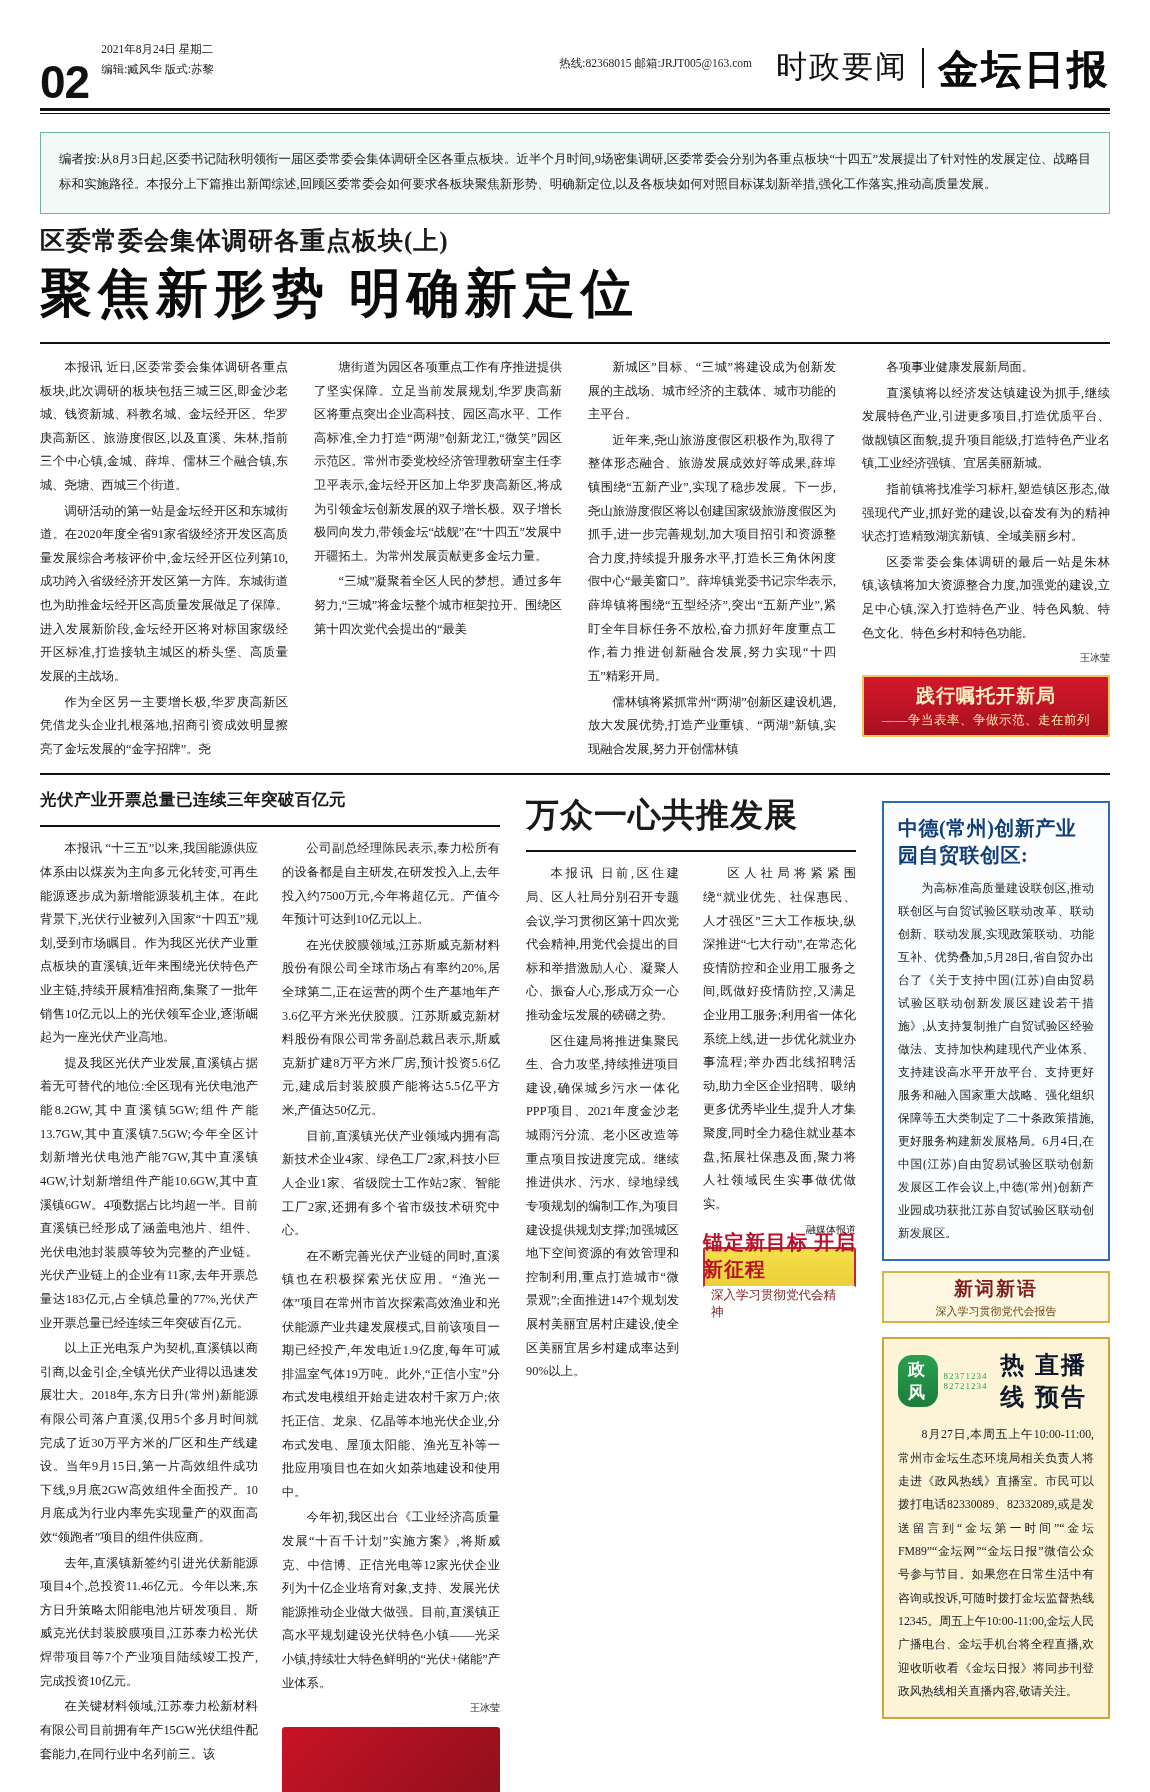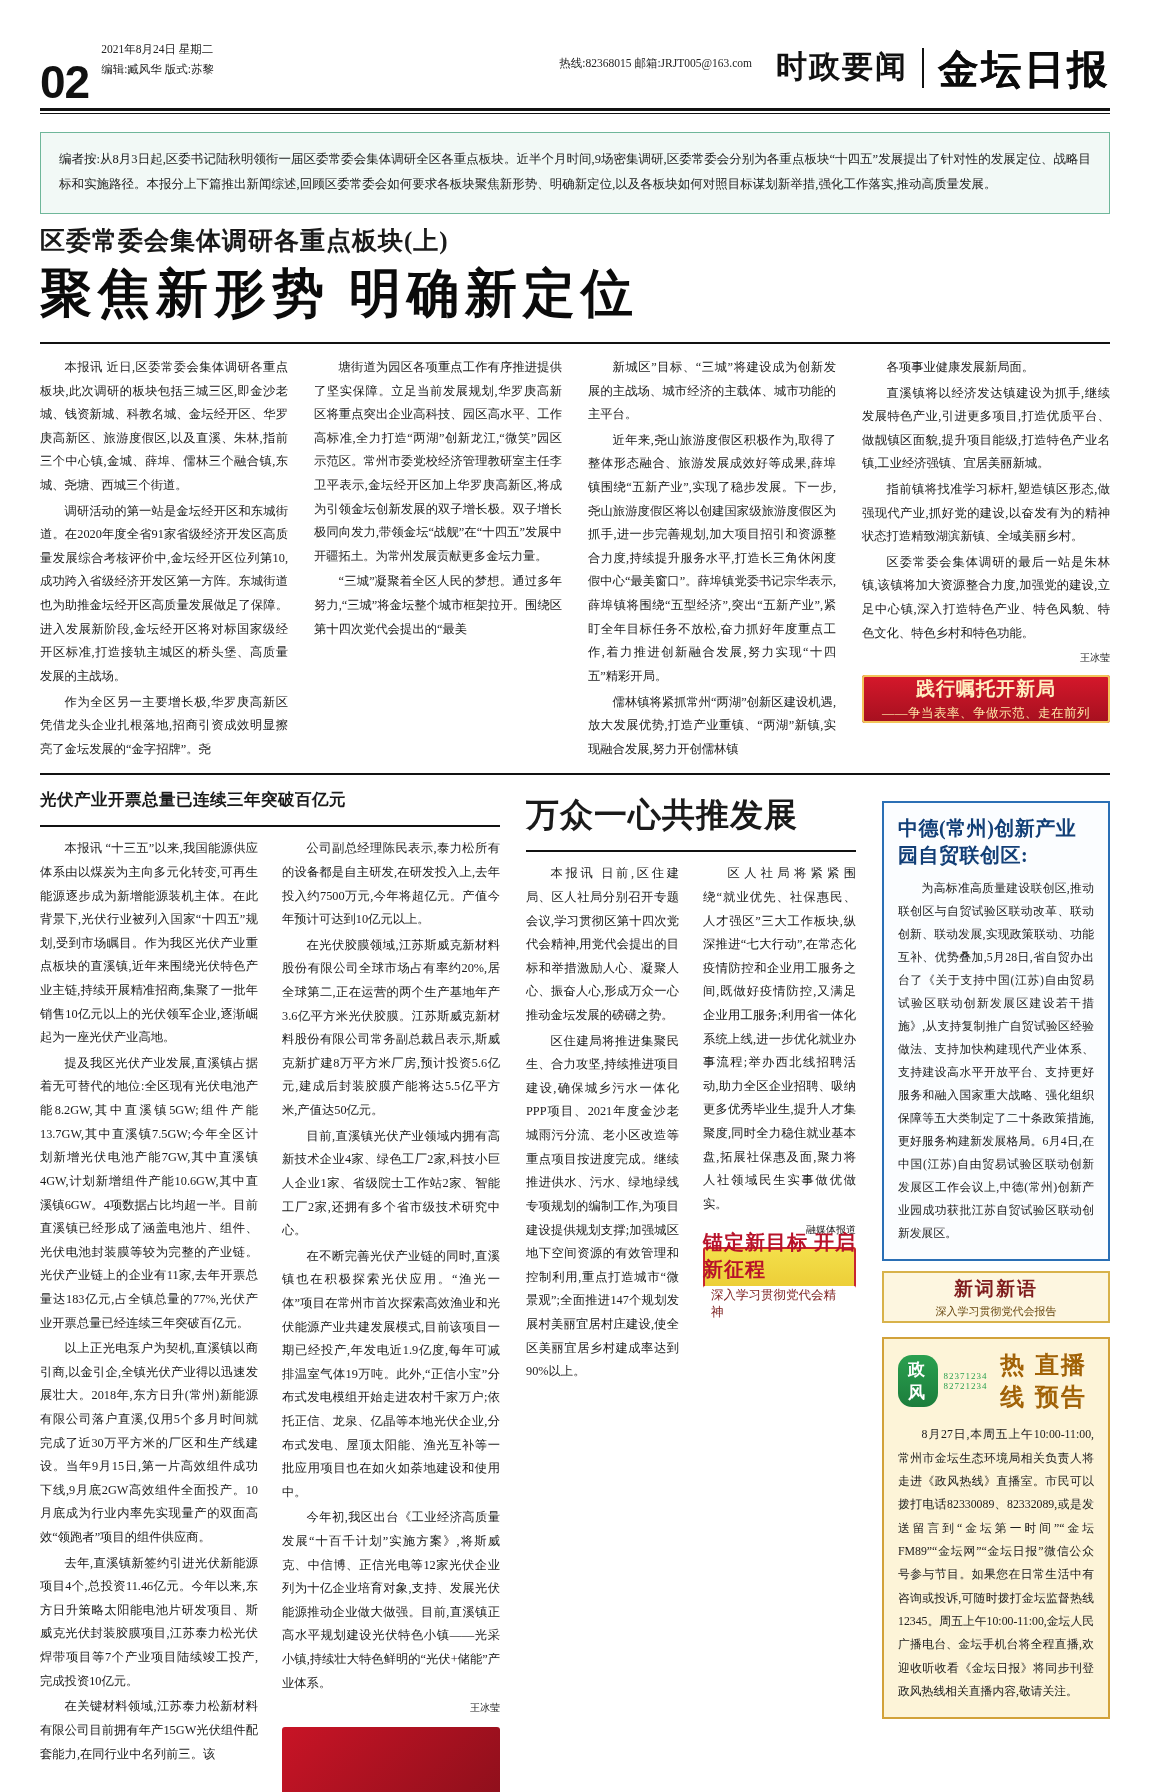--- a/index.html
+++ b/index.html
@@ -22,21 +22,21 @@
     padding-right:12px;
     margin-top:25px;
   }
   .issue-info { font-size:11.5px; line-height:1.75; color:#222; padding-top:5px; }
   .issue-info div { white-space:nowrap; }
   .contact {
     margin-left:auto; font-size:11.5px; color:#222; padding-top:22px; padding-right:24px;
     white-space:nowrap;
   }
   .section-name {
-    font-size:31px; font-weight:bold; color:#111; letter-spacing:2px;
+    font-size:31px; font-weight:normal; color:#111; letter-spacing:2px;
     font-family:"Liberation Serif", serif; padding-top:12px; padding-right:14px;
   }
   .divider-v { width:2px; height:40px; background:#111; margin:14px 14px 0 0; }
   .paper-logo {
     font-size:40px; font-weight:bold; letter-spacing:3px; color:#0b0b0b;
     font-family:"Liberation Serif", serif; padding-top:8px;
     text-shadow:0.5px 0 0 #000;
   }
   .rule-top { height:3px; background:#111; margin:4px 0 0 0; }
   .rule-top2 { height:1px; background:#111; margin-top:2px; }
@@ -71,21 +71,21 @@
   .mid-block { width:330px; }
   .right-block { flex:1; }
   .sub-headline { font-size:33px; font-weight:bold; letter-spacing:1px; margin:4px 0 6px 0; }
   .sub-headline2 { font-size:16.5px; font-weight:bold; letter-spacing:0.5px; margin:0 0 8px 0; }
   .sub-underline { border-bottom:2px solid #111; padding-bottom:6px; margin-bottom:10px; }
   .cols2 { display:flex; gap:24px; }
   .byline { font-size:10px; text-align:right; margin-top:6px; font-weight:normal; }
 
   
   .ad-red {
-    margin-top:10px; height:48px; border-radius:3px;
+    margin-top:10px; height:62px; border-radius:3px;
     background:linear-gradient(180deg,#d6182b 0%, #a5101f 100%);
     color:#ffe9a8; position:relative; overflow:hidden;
     display:flex; flex-direction:column; align-items:center; justify-content:center;
     box-shadow:inset 0 0 0 2px #f3c45a;
   }
   .ad-red .t1 { font-size:19px; font-weight:bold; color:#ffef c0; color:#ffeec0; letter-spacing:1px; }
   .ad-red .t2 { font-size:12.5px; color:#ffe9a8; margin-top:3px; letter-spacing:0.5px; }
   .ad-yellow {
     margin-top:10px; height:58px; border-radius:3px;
     background:linear-gradient(180deg,#f4e04b 0%, #e9c62f 100%);
@@ -122,21 +122,21 @@
   }
   .box-gold {
     margin-top:14px; border:2px solid #d2a23a; background:#fdf4d8; padding:10px 14px 14px 14px;
   }
   .zf-head { display:flex; align-items:center; gap:5px; justify-content:center; margin-bottom:10px;}
   .zf-badge {
     background:linear-gradient(180deg,#2aa04f,#1c7d3c); color:#fff; font-size:17px; font-weight:bold;
     padding:3px 10px; border-radius:14px; letter-spacing:1px;
   }
   .zf-sub { font-size:9px; color:#2aa04f; letter-spacing:1px; }
-  .zf-title { font-size:24px; font-weight:bold; color:#a16207; letter-spacing:2px; }
+  .zf-title { font-size:24px; font-weight:bold; color:#0f172a; letter-spacing:2px; }
   .box-gold p {
     font-size:11.8px; line-height:1.98; text-align:justify; text-indent:2em; margin:0; color:#1a1a1a;
   }
 </style>
 </head>
 <body>
 
 <div class="page">
 
   <div class="masthead">

